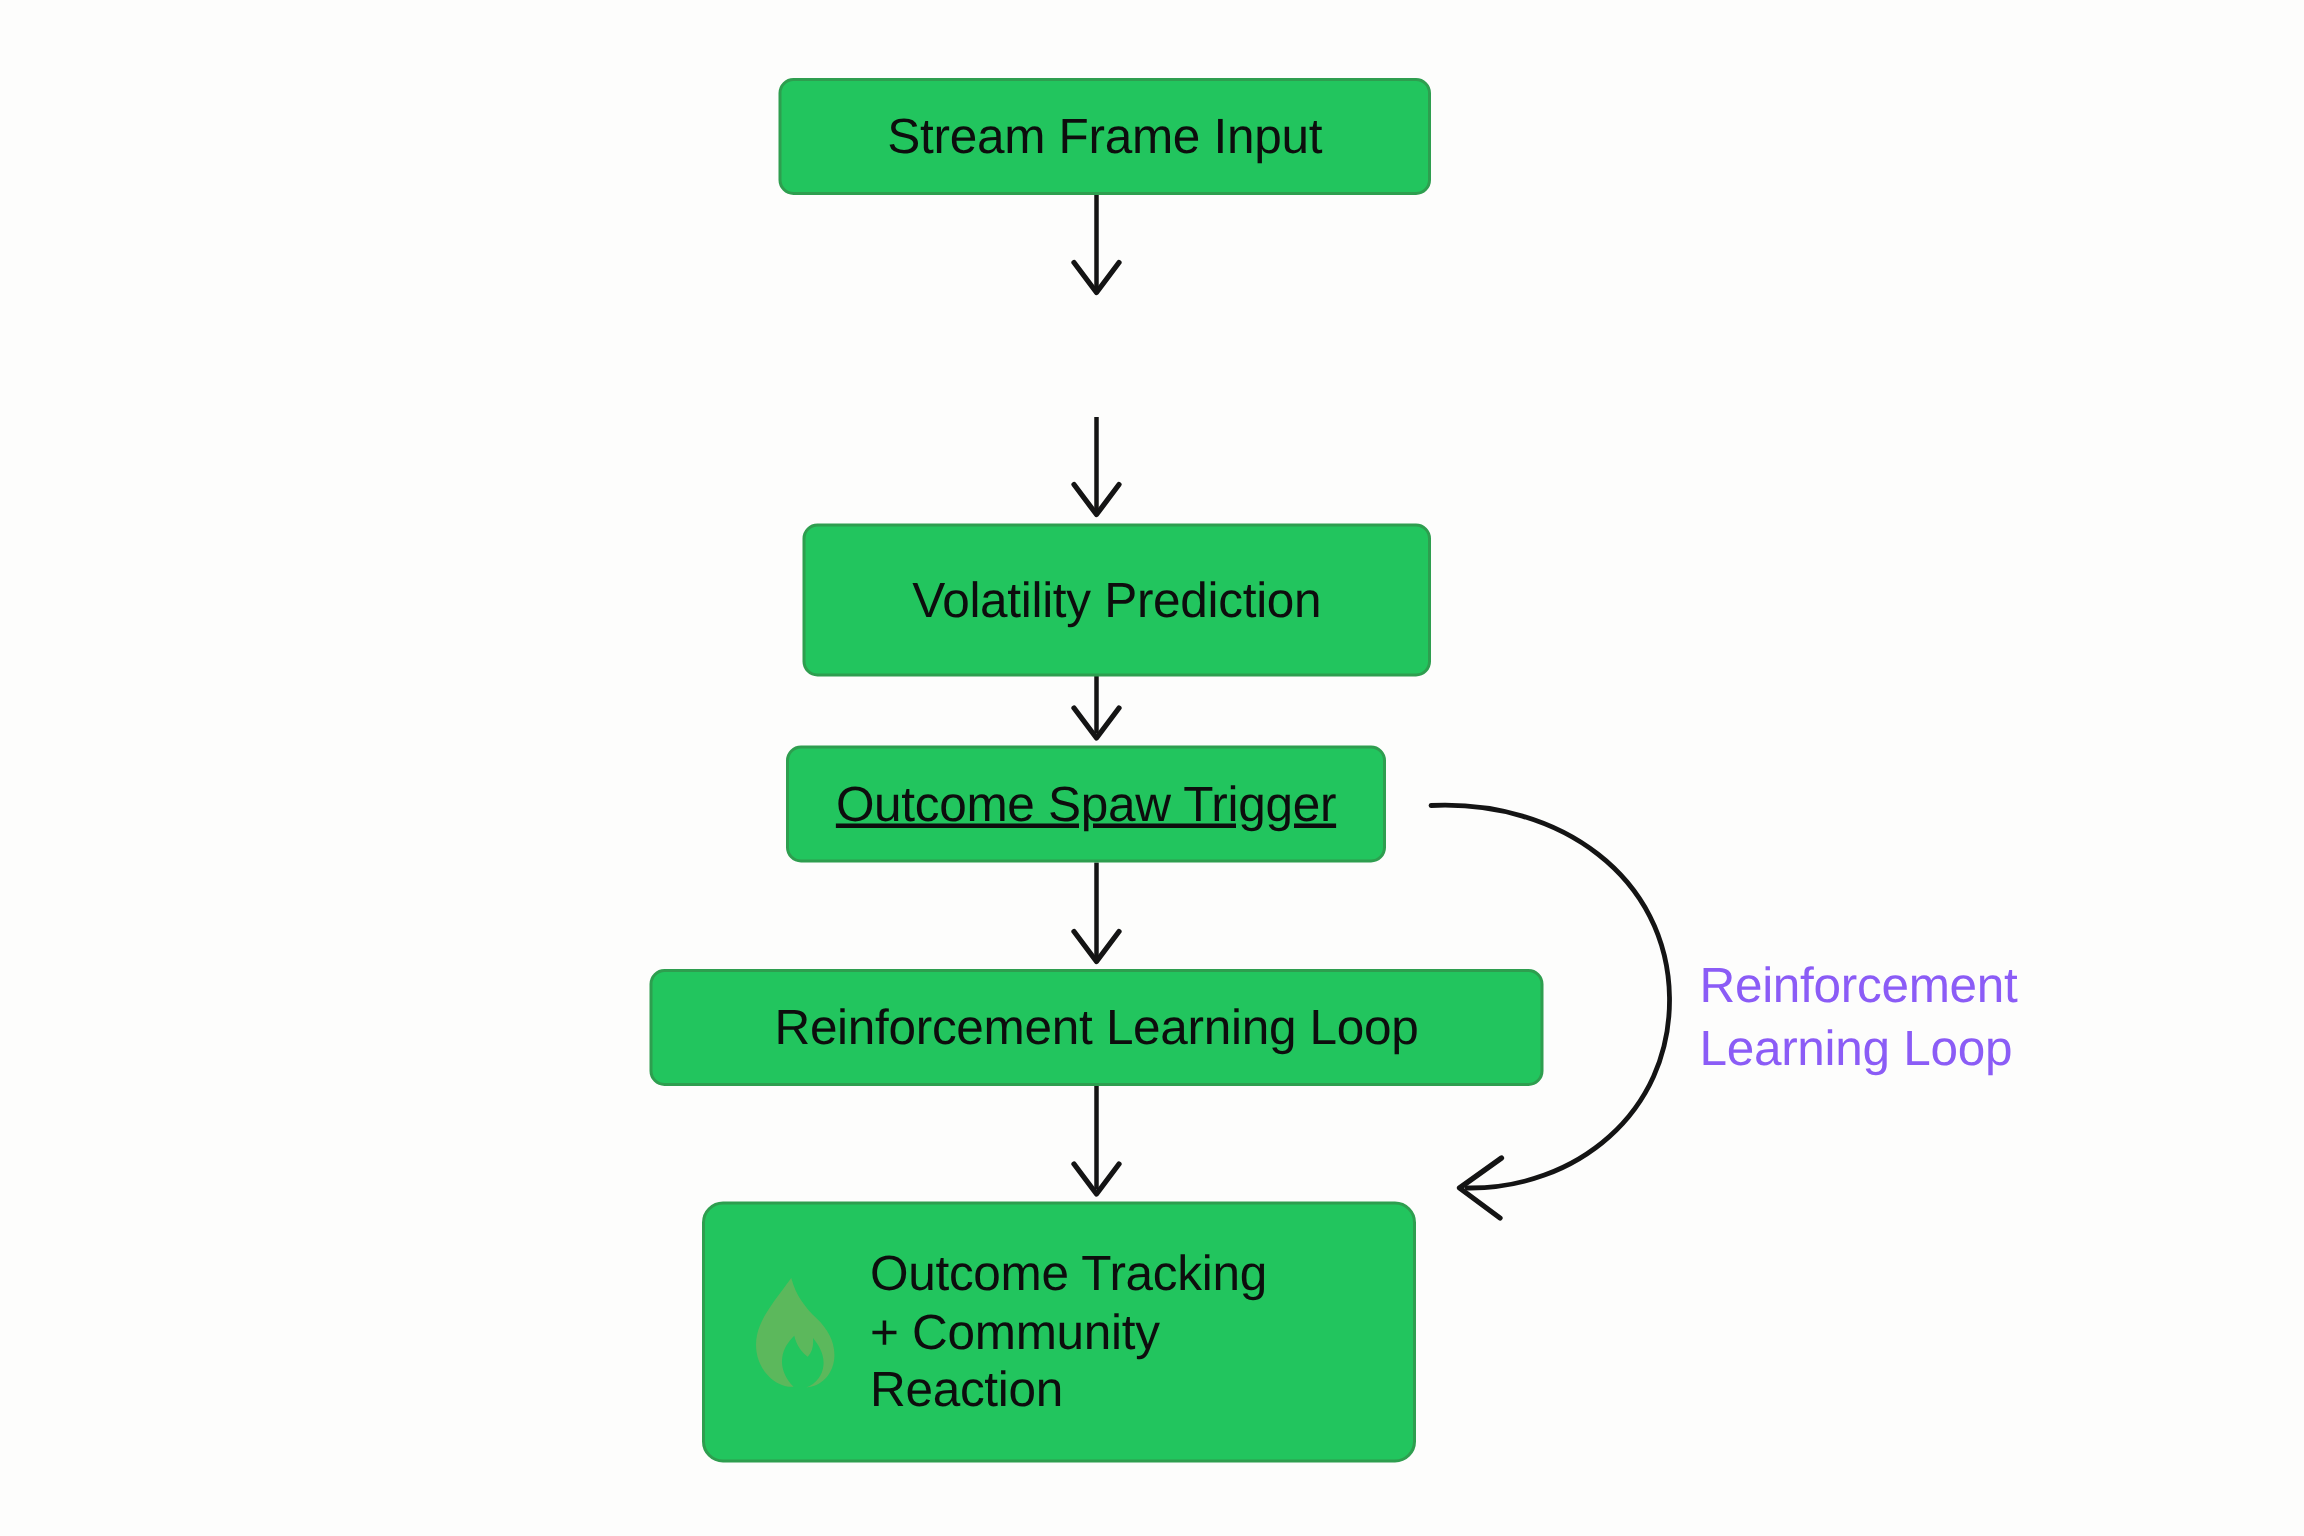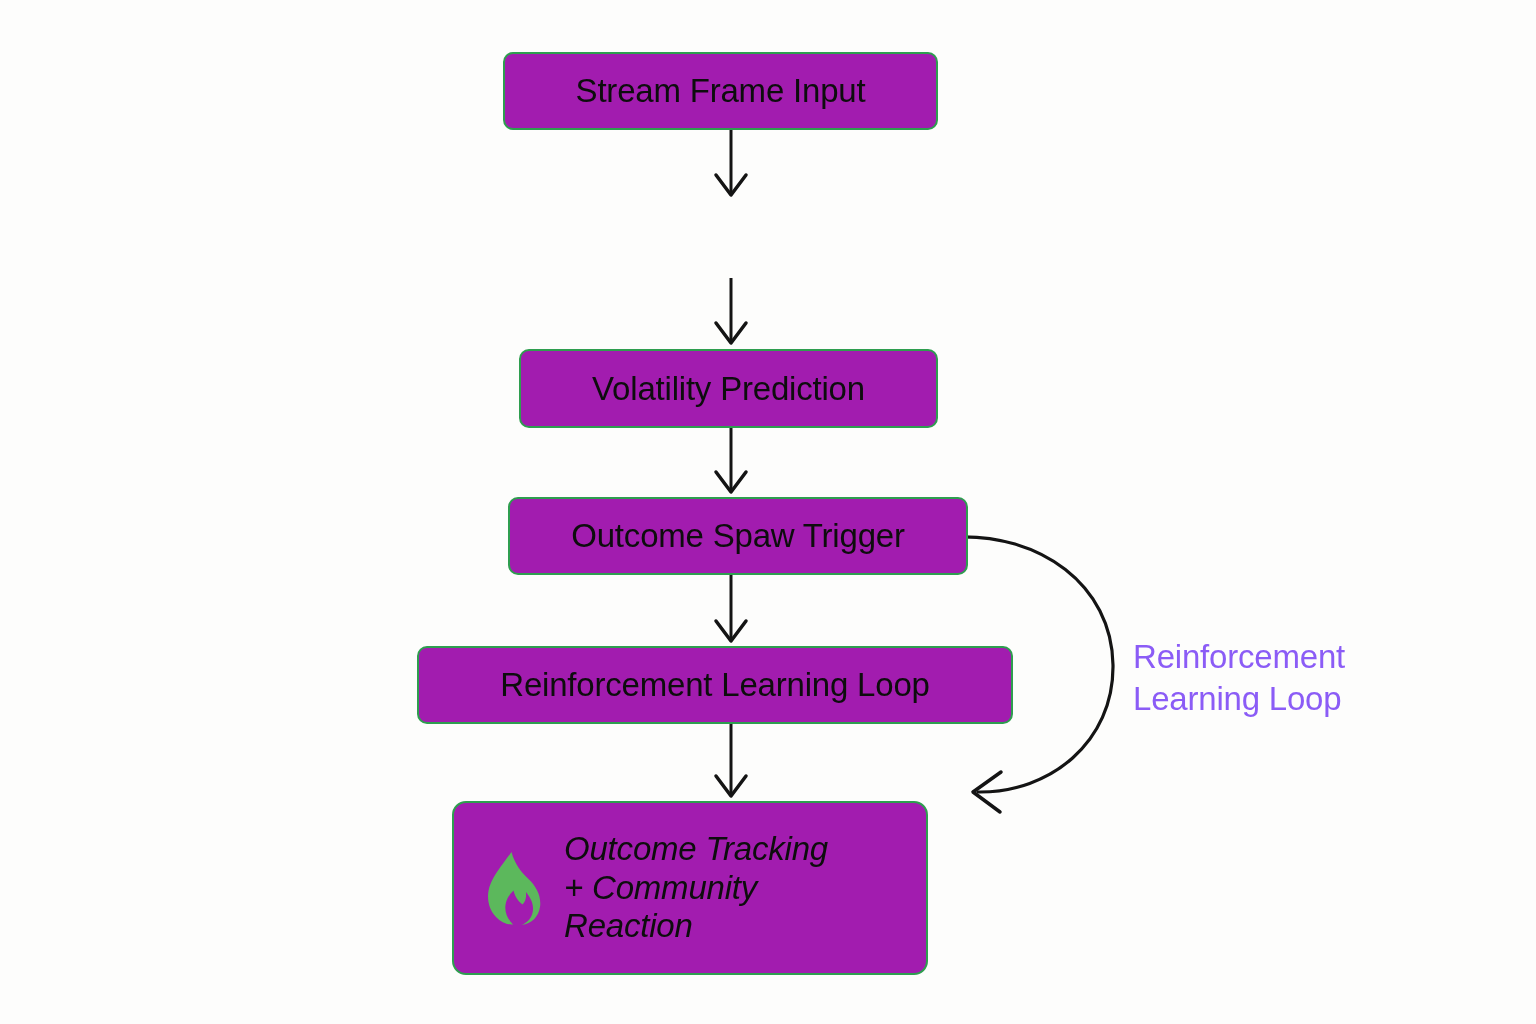--- a/index.html
+++ b/index.html
@@ -15,43 +15,43 @@
     overflow: hidden;
     font-family: "Liberation Sans", sans-serif;
   }
 
   
   .node {
     position: absolute;
     box-sizing: border-box;
     border: 2px solid #2e9e4f;
     border-radius: 10px;
-    background: #a21caf;
+    background: #22c55e;
     display: flex;
     align-items: center;
     justify-content: center;
     color: #0d0d0d;
     font-size: 33px;
     letter-spacing: -0.2px;
     white-space: nowrap;
+    margin-left: 16px;
   }
 
   .node-1 { left: 503px; top: 52px;  width: 435px; height: 78px; }
   .node-2 { left: 472px; top: 201px; width: 470px; height: 77px; }
-  .node-3 { left: 519px; top: 349px; width: 419px; height: 79px; }
-  .node-4 { left: 508px; top: 497px; width: 460px; height: 78px; }
+  .node-3 { left: 519px; top: 349px; width: 419px; height: 102px; }
+  .node-4 { left: 508px; top: 497px; width: 400px; height: 78px; text-decoration: underline; }
   .node-5 { left: 417px; top: 646px; width: 596px; height: 78px; }
 
   .node-6 {
     left: 452px; top: 801px; width: 476px; height: 174px;
     border-radius: 14px;
     justify-content: flex-start;
     align-items: center;
     padding-left: 26px;
-    font-style: italic;
   }
   .node-6 .flame-wrap {
     flex: 0 0 auto;
     width: 62px;
     height: 76px;
     display: block;
     margin-right: 22px;
   }
   .node-6 .node-6-text {
     display: block;

